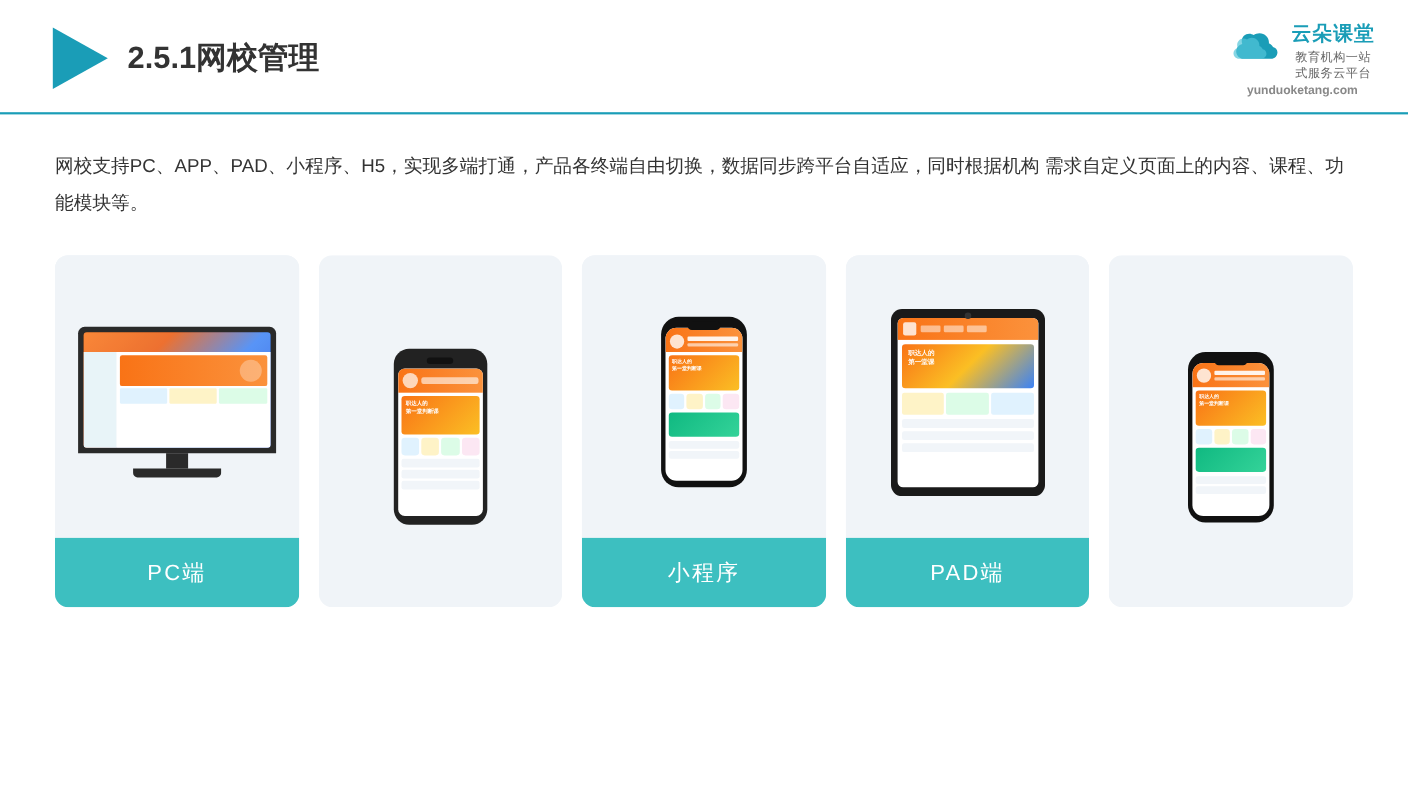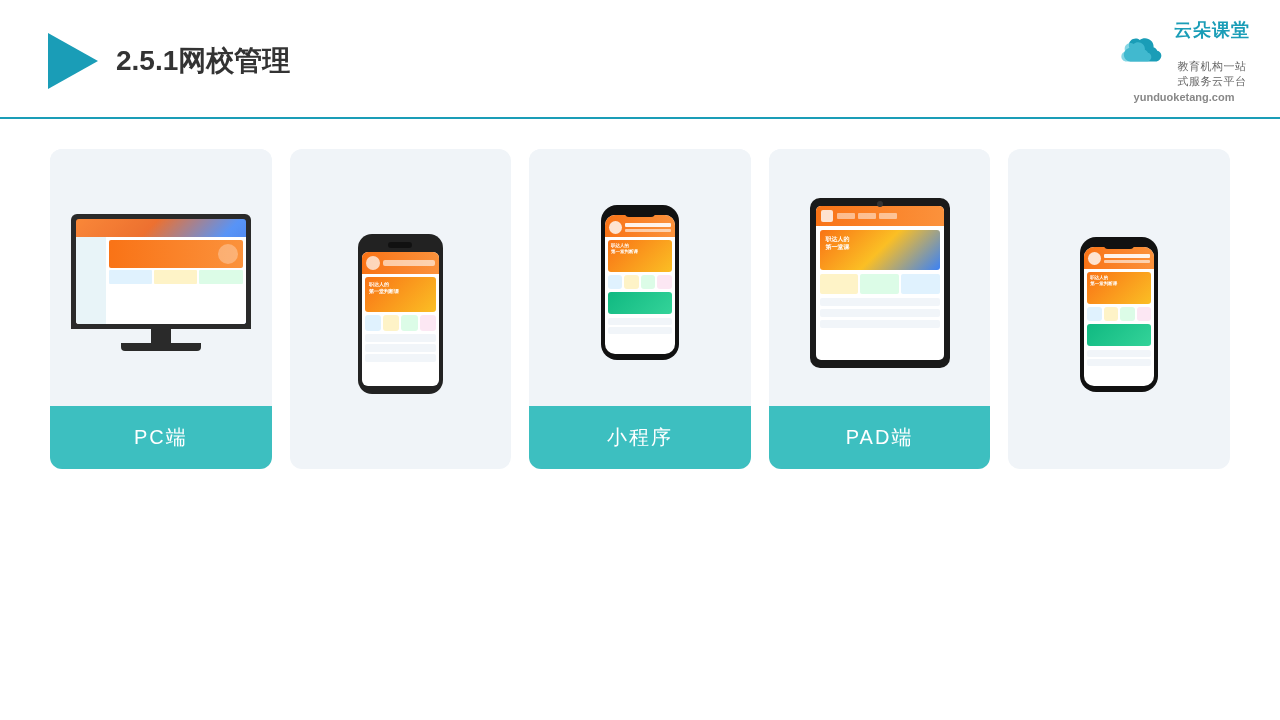--- a/index.html
+++ b/index.html
@@ -53,21 +53,21 @@
     .logo-text-main {
       font-size: 18px;
       font-weight: bold;
       color: #1a9db7;
       letter-spacing: 1px;
     }
     .logo-text-sub {
       font-size: 11px;
       color: #666;
       text-align: center;
-      margin-top: 17px;
+      margin-top: 2px;
       letter-spacing: 0.5px;
     }
     .logo-url {
       font-size: 11px;
       color: #888;
       margin-top: 2px;
       font-weight: bold;
     }
 
     
@@ -509,20 +509,22 @@
       <div>
         <div class="logo-text-main">云朵课堂</div>
         <div class="logo-text-sub">教育机构一站<br>式服务云平台</div>
       </div>
     </div>
     <div class="logo-url">yunduoketang.com</div>
   </div>
 </div>
 
 <div class="main">
+  <p class="description">网校支持PC、APP、PAD、小程序、H5，实现多端打通，产品各终端自由切换，数据同步跨平台自适应，同时根据机构
+需求自定义页面上的内容、课程、功能模块等。</p>
 
   <div class="cards-container">
 
     <div class="device-card">
       <div class="card-image-area">
         <div class="pc-monitor">
           <div class="monitor-frame">
             <div class="monitor-screen">
               <div class="screen-content">
                 <div class="screen-sidebar"></div>

